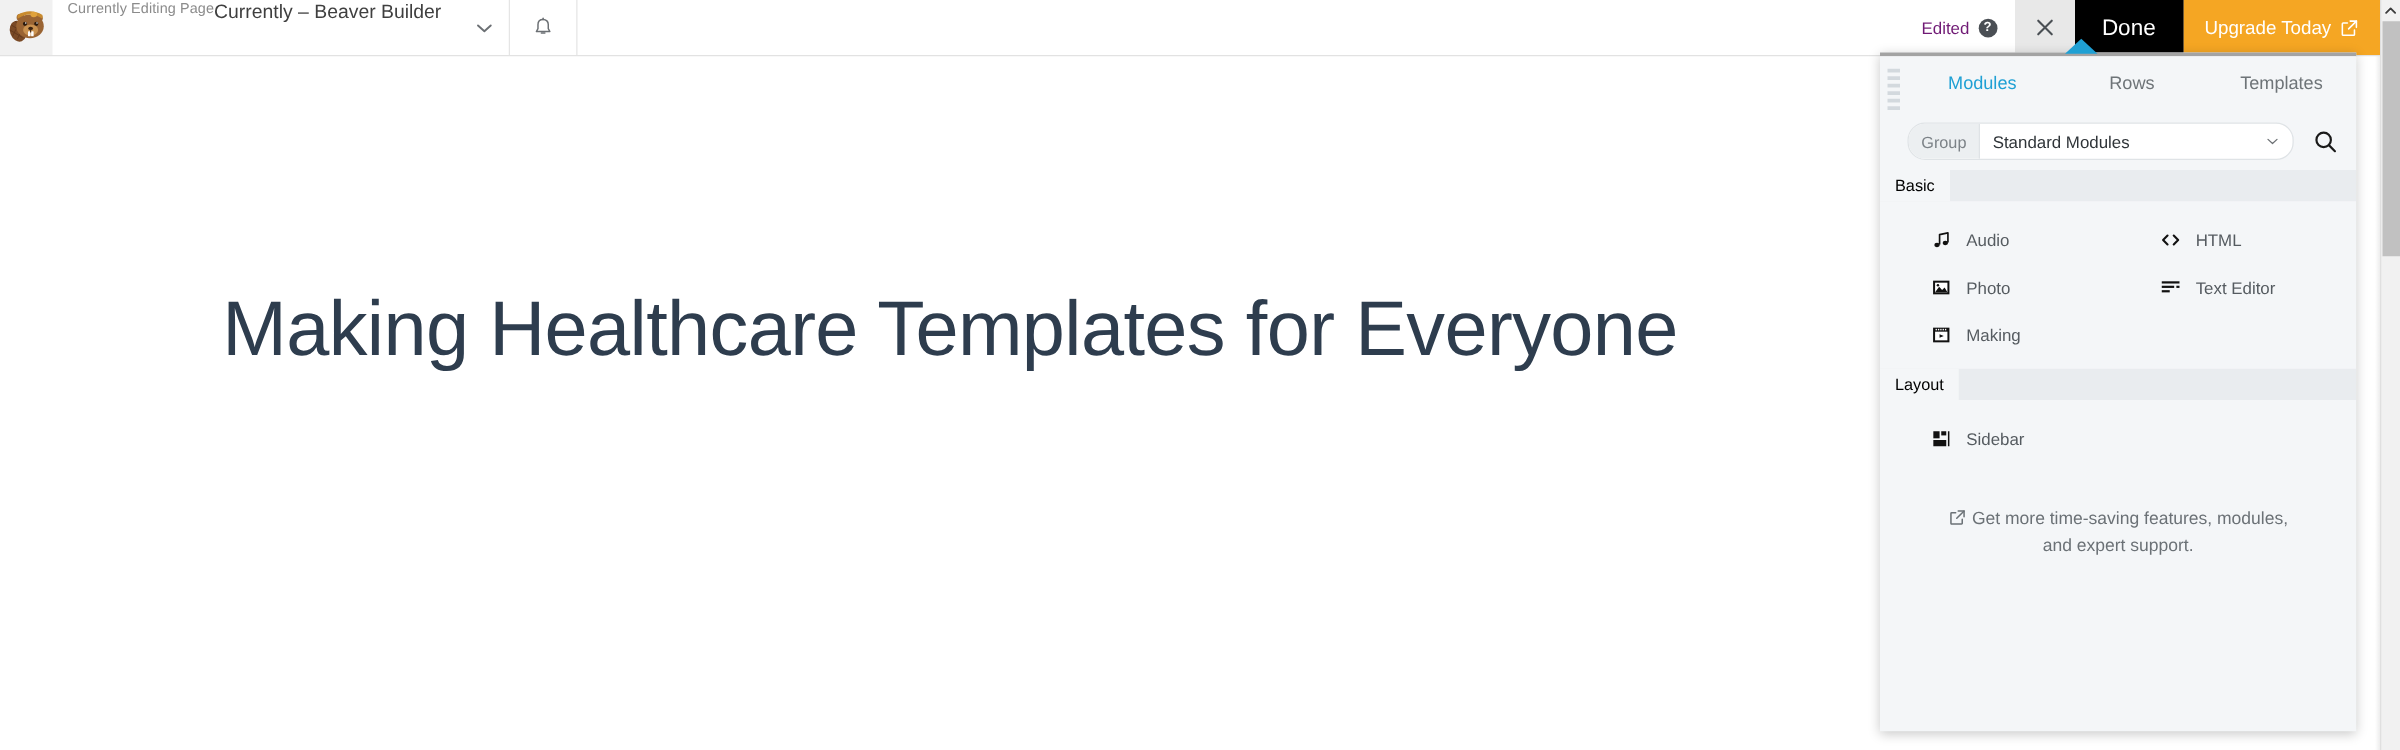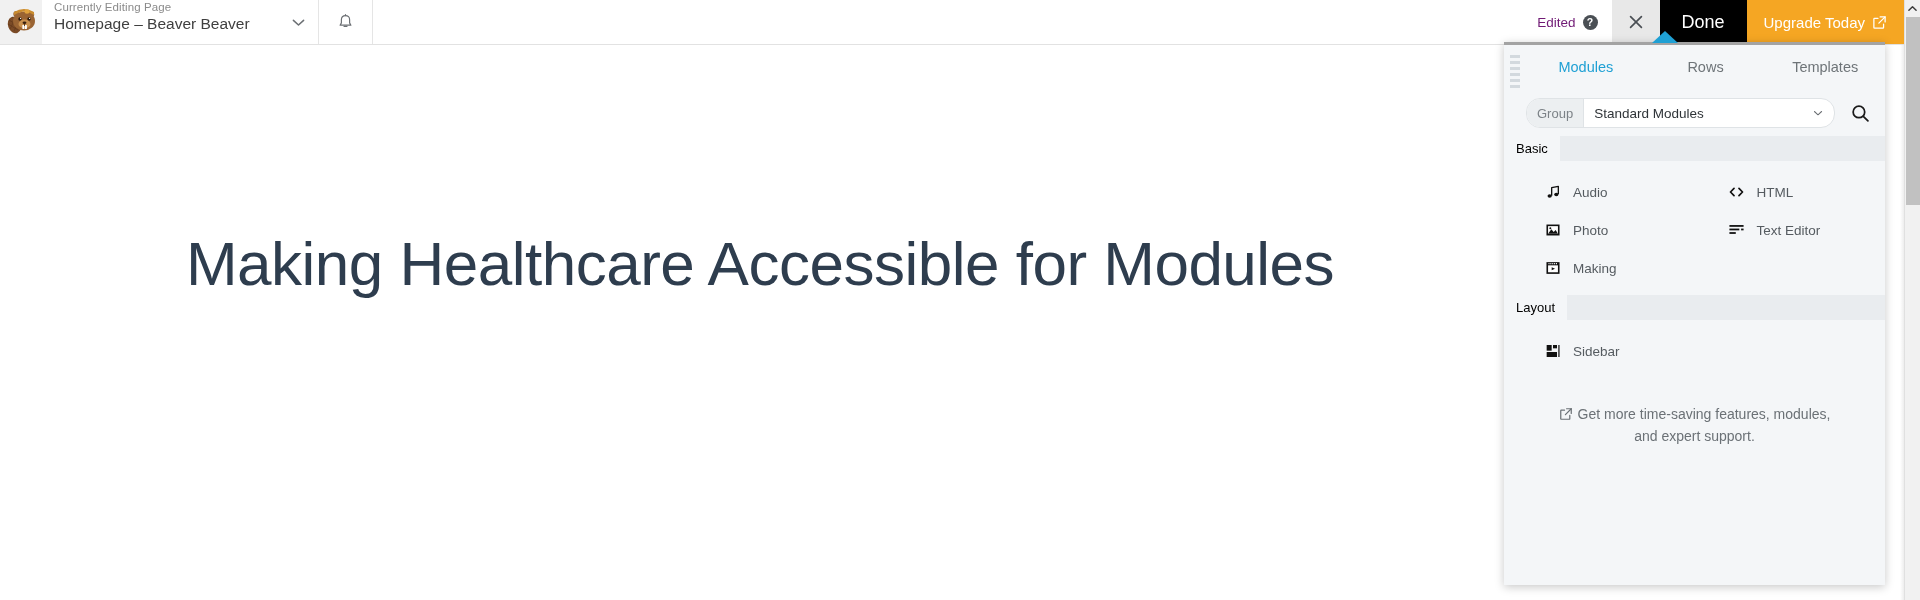--- a/index.html
+++ b/index.html
@@ -25,21 +25,21 @@
     border-right: 1px solid #e5e5e5;
     padding-right: 0;
   }
   .logo-wrap {
     width: 42px; height: 100%;
     display: flex; align-items: center; justify-content: center;
     background: #f1f1f1;
   }
   .beaver { width: 32px; height: 32px; display:block; }
   .editing-block {
-    display: flex; flex-direction: column; justify-content: flex-start;
+    display: flex; flex-direction: row; justify-content: flex-end;
     padding: 0 14px 0 12px; height: 100%; min-width: 236px;
   }
   .editing-label {
     font-size: 11.5px; color: #8b8b8b; line-height: 14px;
     letter-spacing: .1px;
   }
   .editing-title {
     font-size: 15.5px; color: #3f3f3f; line-height: 19px;
   }
   .chev-btn {
@@ -264,21 +264,21 @@
         <ellipse cx="19.5" cy="18" rx="6" ry="4.4" fill="#c9914f"></ellipse>
         <ellipse cx="19.5" cy="16.8" rx="1.9" ry="1.3" fill="#3a2210"></ellipse>
         <rect x="17.4" y="19" width="2" height="4" rx=".5" fill="#fff"></rect>
         <rect x="19.9" y="19" width="2" height="4" rx=".5" fill="#fff"></rect>
         <path d="M19.5 18 v2" stroke="#3a2210" stroke-width=".8"></path>
       </svg>
     </div>
 
     <div class="editing-block">
       <div class="editing-label">Currently Editing Page</div>
-      <div class="editing-title">Homepage – Beaver Beaver</div>
+      <div class="editing-title">Currently – Beaver Builder</div>
     </div>
 
     <div class="chev-btn">
       <svg width="17" height="17" viewBox="0 0 20 20">
         <path d="M4 7.5 L10 13 L16 7.5" fill="none" stroke="#6c7074" stroke-width="1.8" stroke-linecap="round" stroke-linejoin="round"></path>
       </svg>
     </div>
   </div>
 
   <div class="bell-btn">
@@ -310,21 +310,21 @@
       <svg width="15" height="15" viewBox="0 0 24 24">
         <path d="M13 3 h8 v8" fill="none" stroke="#fff" stroke-width="2" stroke-linecap="round" stroke-linejoin="round"></path>
         <path d="M21 3 L11 13" fill="none" stroke="#fff" stroke-width="2" stroke-linecap="round"></path>
         <path d="M18.5 14.5 V20 a1 1 0 0 1 -1 1 H4 a1 1 0 0 1 -1 -1 V6.5 a1 1 0 0 1 1 -1 H9.5" fill="none" stroke="#fff" stroke-width="2" stroke-linecap="round" stroke-linejoin="round"></path>
       </svg>
     </div>
   </div>
 </div>
 
 <div id="canvas">
-  <h1 id="hero-heading">Making Healthcare Accessible for Modules</h1>
+  <h1 id="hero-heading">Making Healthcare Templates for Everyone</h1>
 
 </div>
 
 <div id="panel-pointer"></div>
 
 <div id="builder-panel">
 
   <div class="drag-handle">
     <i></i>
       <i></i>

